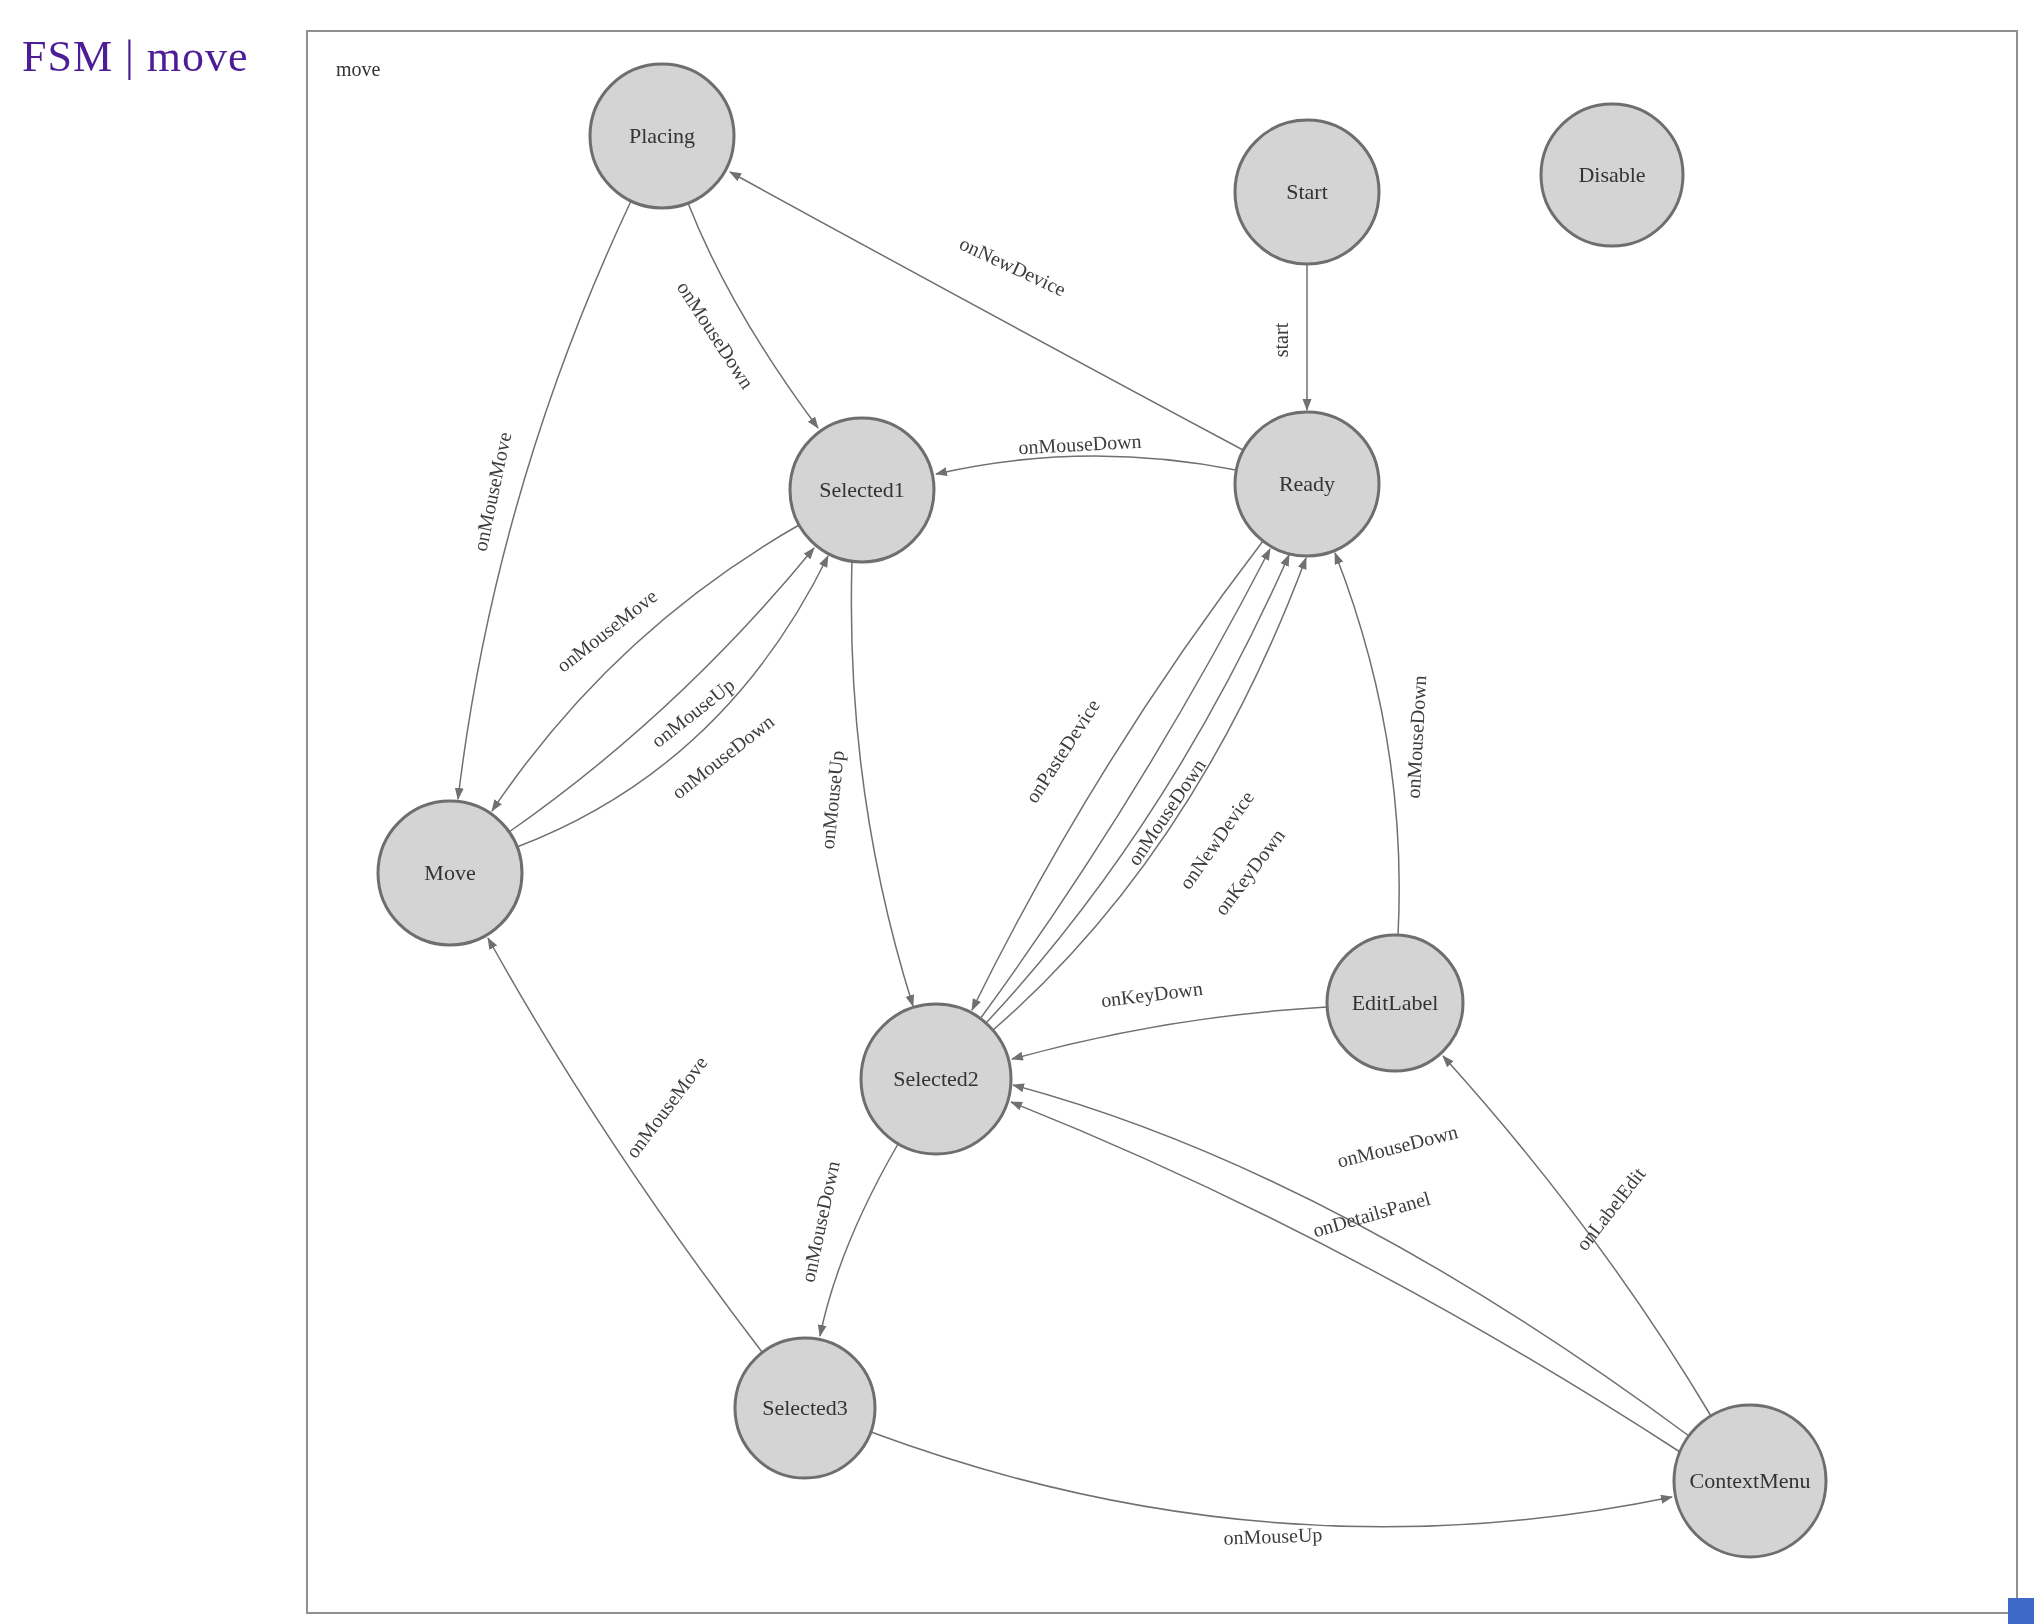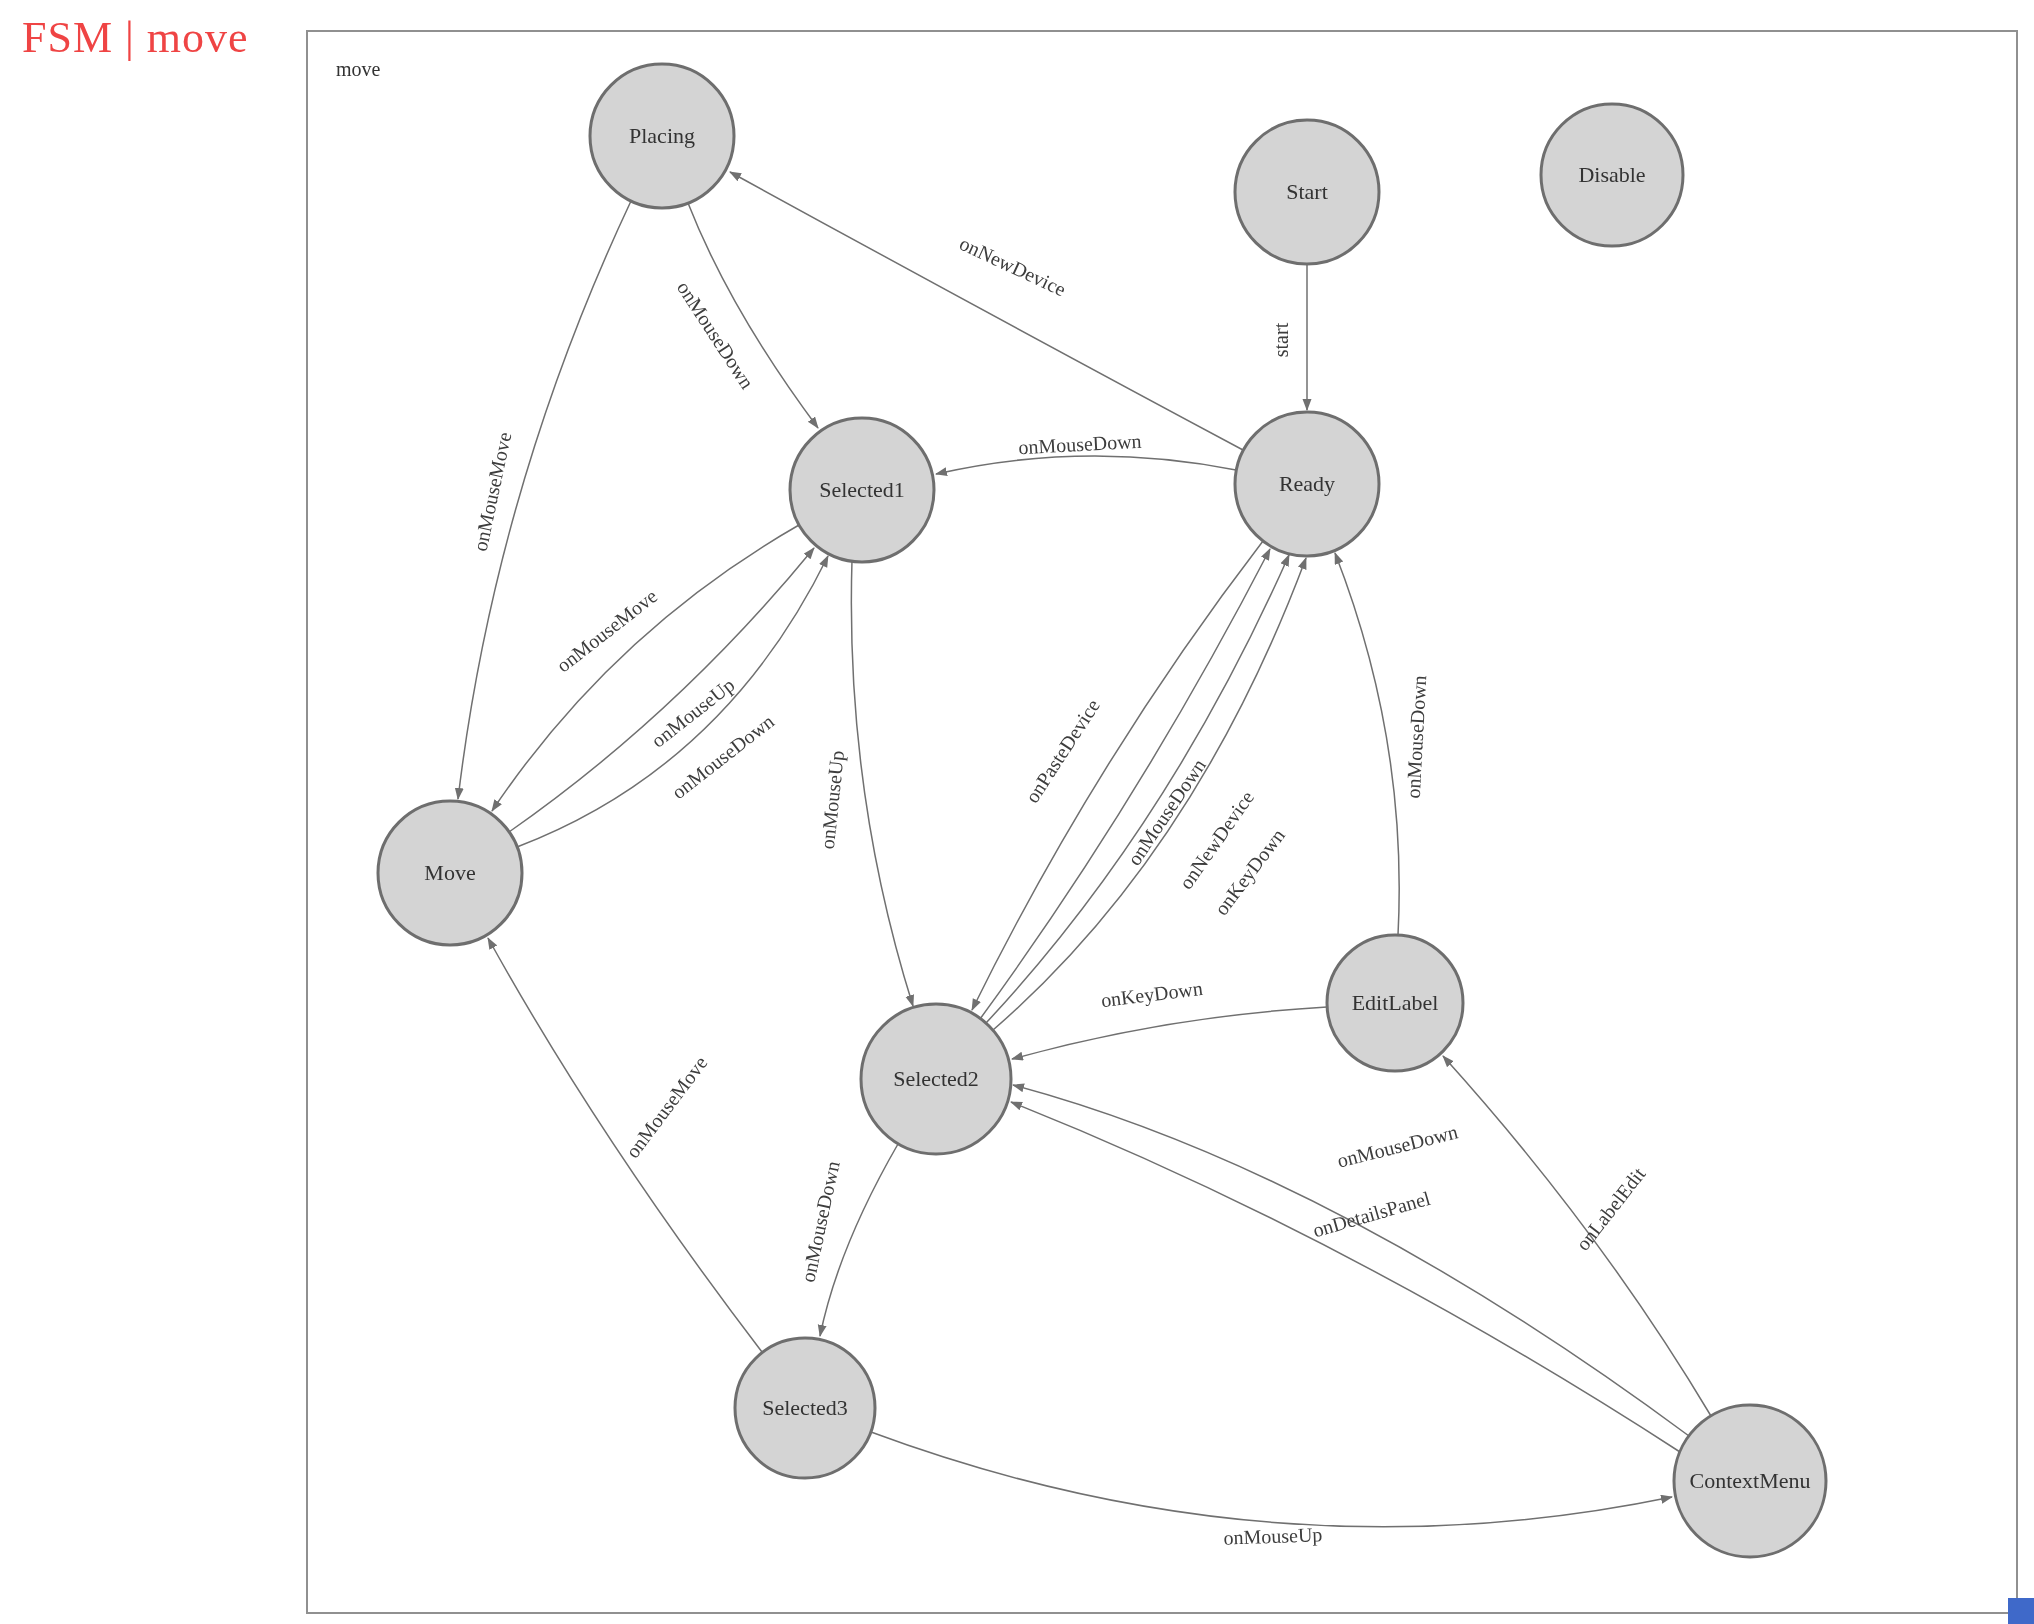--- a/index.html
+++ b/index.html
@@ -31,21 +31,21 @@
     font-size:22px; text-anchor:middle;
     font-family:"Liberation Serif","DejaVu Serif",serif;
   }
   #resize-handle {
     position:absolute; left:2008px; top:1598px; width:26px; height:26px;
   }
 </style>
 </head>
 <body style="background: rgb(255, 255, 255);">
 
-<div id="page-title" style="color: #ef4444;">FSM | move</div>
+<div id="page-title" style="color: #4c1d95; margin-top: 19px;">FSM | move</div>
 
 <div id="canvas-frame" style="border-color: rgb(144, 144, 144);"></div>
 
 <div id="canvas-label" style="color: rgb(51, 51, 51);">move</div>
 
 <svg id="fsm-svg" width="2034" height="1624" viewBox="0 0 2034 1624">
   <defs>
     <marker id="arrowhead" markerUnits="userSpaceOnUse" markerWidth="13" markerHeight="10" refX="11" refY="4.5" orient="auto">
       <path d="M0,0 L12,4.5 L0,9 Z" fill="#707070"></path>
     </marker>

